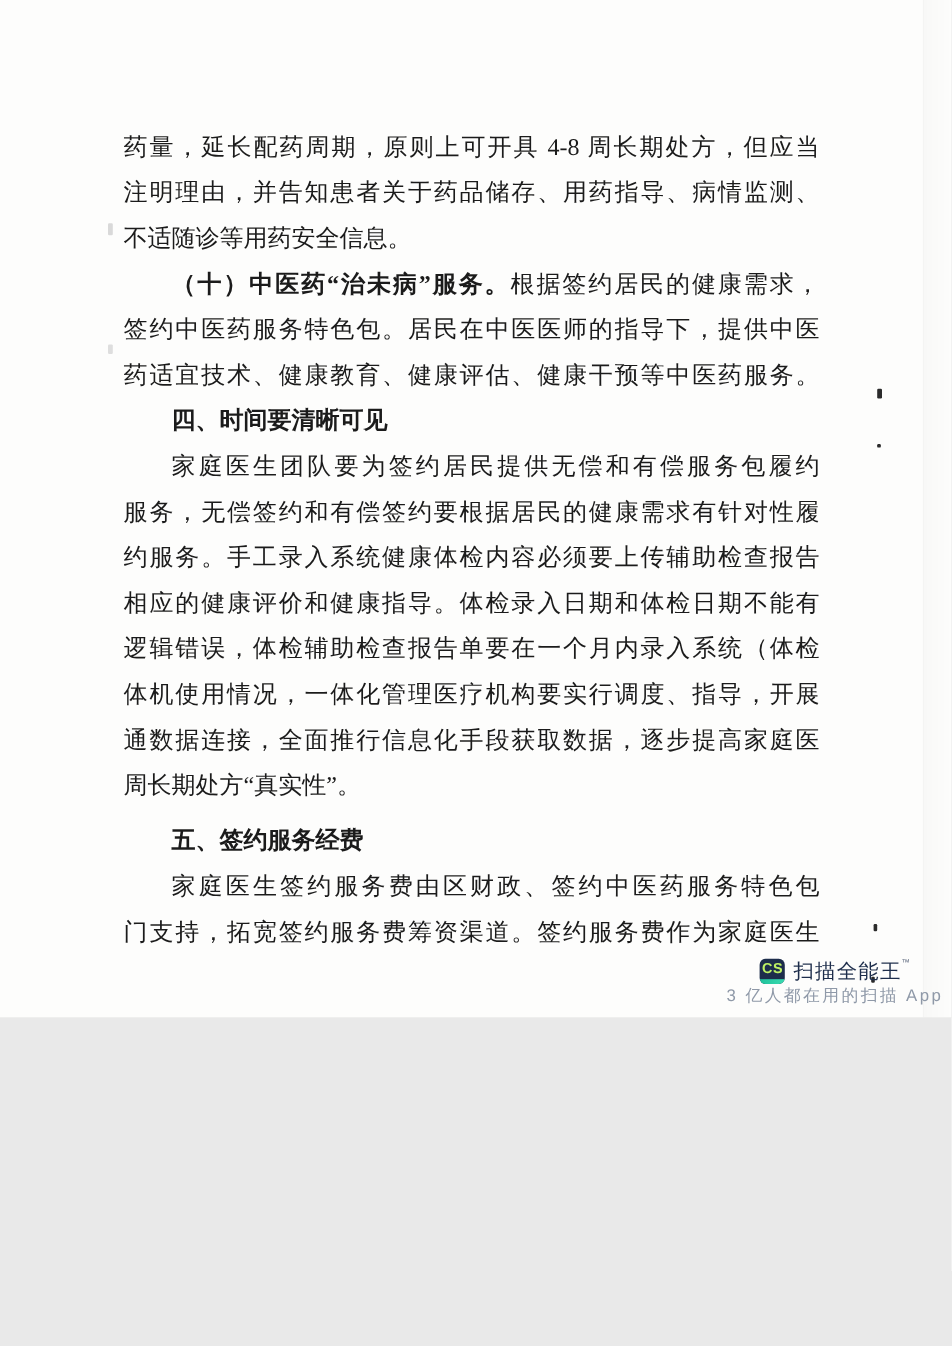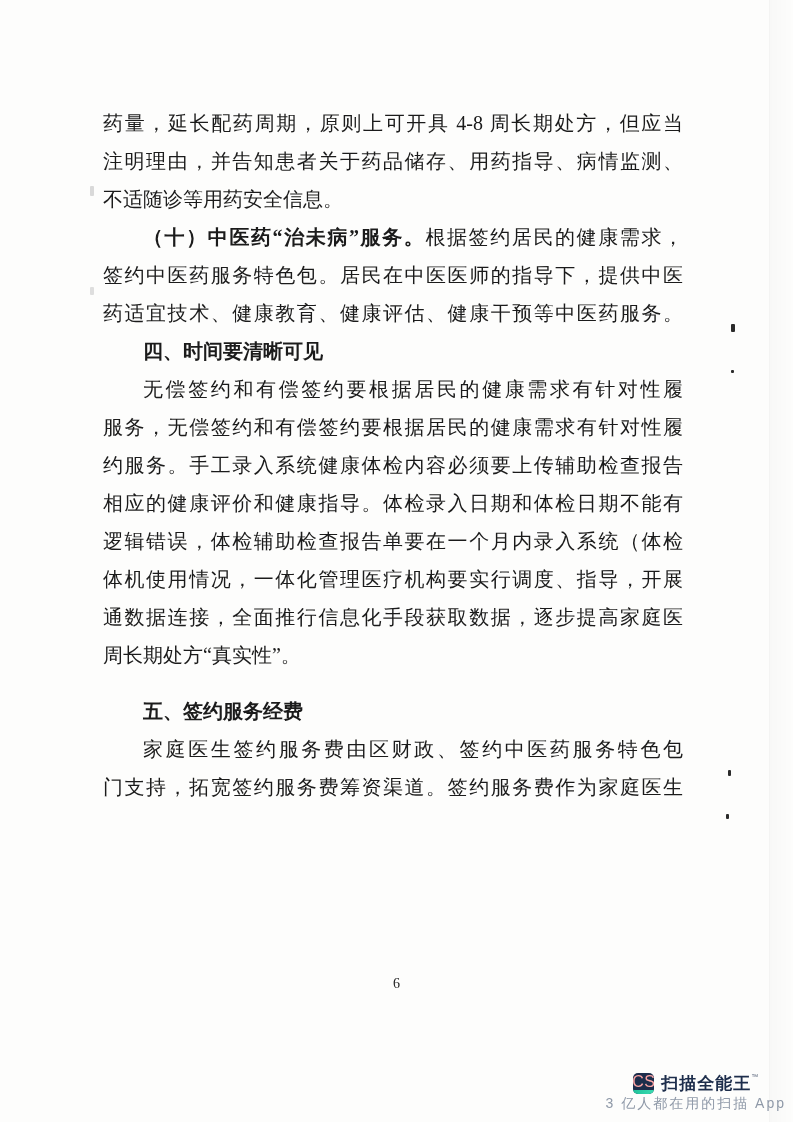--- a/index.html
+++ b/index.html
@@ -1,19 +1,19 @@
 <!DOCTYPE html>
 <html><head>
 <meta charset="utf-8">
 <style>
   html, body { margin: 0; padding: 0; background: #e9e9e9; }
   .page {
     position: relative;
     width: 793px;
-    height: 1122px;
+    height: 848px;
     margin: 0 auto;
     background: #fdfdfc;
     overflow: hidden;
     font-family: "Liberation Serif", "DejaVu Serif", serif;
     color: #1b1b1b;
   }
   
   .scan-edge {
     position: absolute;
     top: 0; right: 0;
@@ -28,21 +28,21 @@
     width: 580px;
   }
   .line {
     height: 38px;
     line-height: 38px;
     font-size: 20px;
     overflow: hidden;
   }
   .line.justify { text-align: justify; text-align-last: justify; }
   .line.indent { text-indent: 2em; }
-  .line.space-before { margin-top: 18px; }
+  .line.space-before { margin-top: 8px; }
   .line .bold { font-weight: 700; font-family: Liberation Serif, serif; }
   .page-number {
     position: absolute;
     top: 976px;
     left: 0;
     width: 100%;
     text-align: center;
     font-size: 14px;
     color: #222;
   }
@@ -70,35 +70,35 @@
     width: 21px; height: 21px;
     border-radius: 5px;
     background: #1d2d4b;
     display: flex;
     align-items: flex-start;
     justify-content: center;
     overflow: hidden;
     margin-right: 7px;
   }
   .cs-badge .cs-text {
-    color: #fca5a5;
-    font-weight: 400;
-    font-size: 16px;
+    color: #bef264;
+    font-weight: 700;
+    font-size: 12px;
     line-height: 17px;
     letter-spacing: 0.5px;
   }
   .cs-badge .cs-strip {
     position: absolute;
     left: 0; bottom: 0;
     width: 100%; height: 4px;
     background: linear-gradient(90deg, #1fc29b, #3adbb0);
   }
   .wm-brand {
     font-size: 17px;
-    font-weight: 700;
+    font-weight: 400;
     color: #1d2d4b;
     letter-spacing: 1px;
   }
   .wm-tm {
     font-size: 7px;
     color: #1d2d4b;
     opacity: 0.75;
     align-self: flex-start;
     margin-top: 1px;
   }
@@ -118,21 +118,21 @@
   <div class="scan-edge"></div>
 
   <main class="text-block">
       <div class="line justify"><span>药量，延长配药周期，原则上可开具 4-8 周长期处方，但应当</span></div>
       <div class="line justify"><span>注明理由，并告知患者关于药品储存、用药指导、病情监测、</span></div>
       <div class="line"><span>不适随诊等用药安全信息。</span></div>
       <div class="line indent justify"><span class="bold">（十）中医药“治未病”服务。</span><span>根据签约居民的健康需求，</span></div>
       <div class="line justify"><span>签约中医药服务特色包。居民在中医医师的指导下，提供中医</span></div>
       <div class="line justify"><span>药适宜技术、健康教育、健康评估、健康干预等中医药服务。</span></div>
       <div class="line indent"><span class="bold">四、时间要清晰可见</span></div>
-      <div class="line indent justify"><span>无偿签约和有偿签约要根据居民的健康需求有针对性履</span></div>
+      <div class="line indent justify"><span>家庭医生团队要为签约居民提供无偿和有偿服务包履约</span></div>
       <div class="line justify"><span>服务，无偿签约和有偿签约要根据居民的健康需求有针对性履</span></div>
       <div class="line justify"><span>约服务。手工录入系统健康体检内容必须要上传辅助检查报告</span></div>
       <div class="line justify"><span>相应的健康评价和健康指导。体检录入日期和体检日期不能有</span></div>
       <div class="line justify"><span>逻辑错误，体检辅助检查报告单要在一个月内录入系统（体检</span></div>
       <div class="line justify"><span>体机使用情况，一体化管理医疗机构要实行调度、指导，开展</span></div>
       <div class="line justify"><span>通数据连接，全面推行信息化手段获取数据，逐步提高家庭医</span></div>
       <div class="line"><span>周长期处方“真实性”。</span></div>
       <div class="line indent space-before"><span class="bold">五、签约服务经费</span></div>
       <div class="line indent justify"><span>家庭医生签约服务费由区财政、签约中医药服务特色包</span></div>
       <div class="line justify"><span>门支持，拓宽签约服务费筹资渠道。签约服务费作为家庭医生</span></div>

